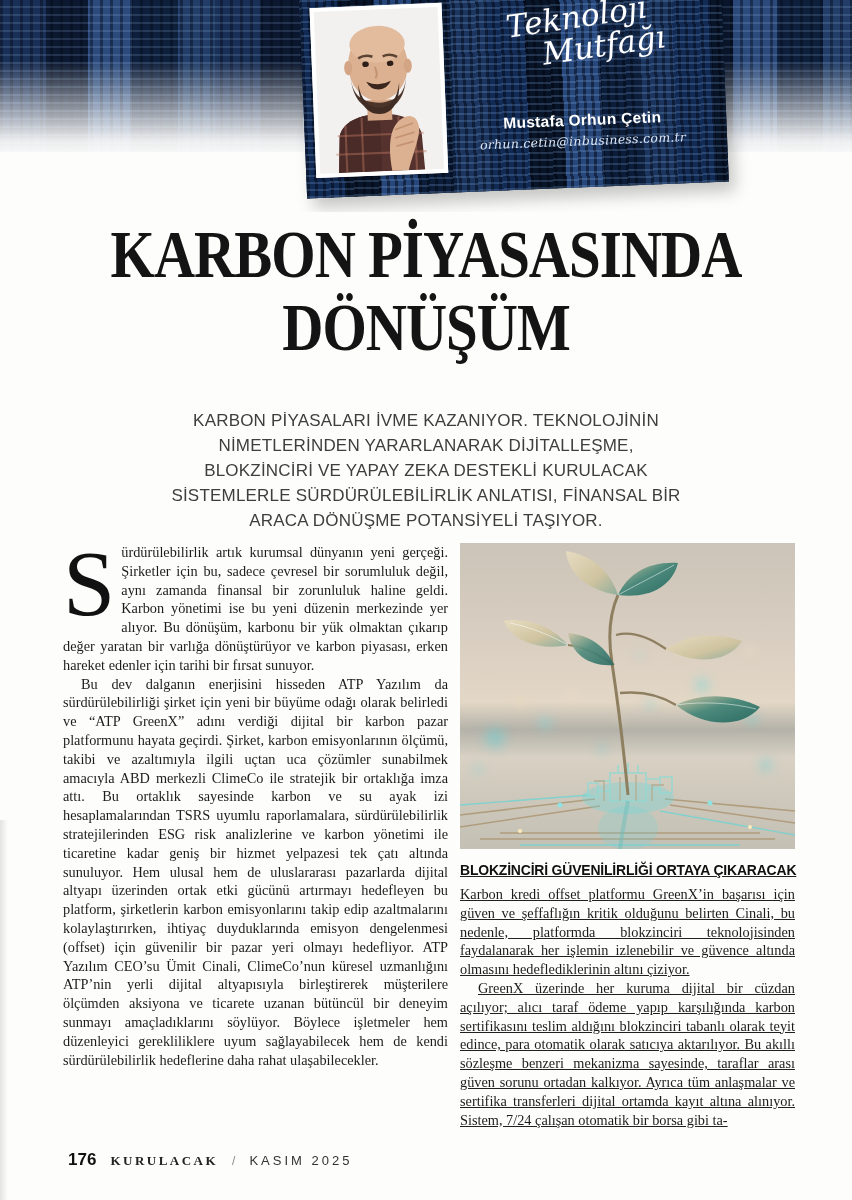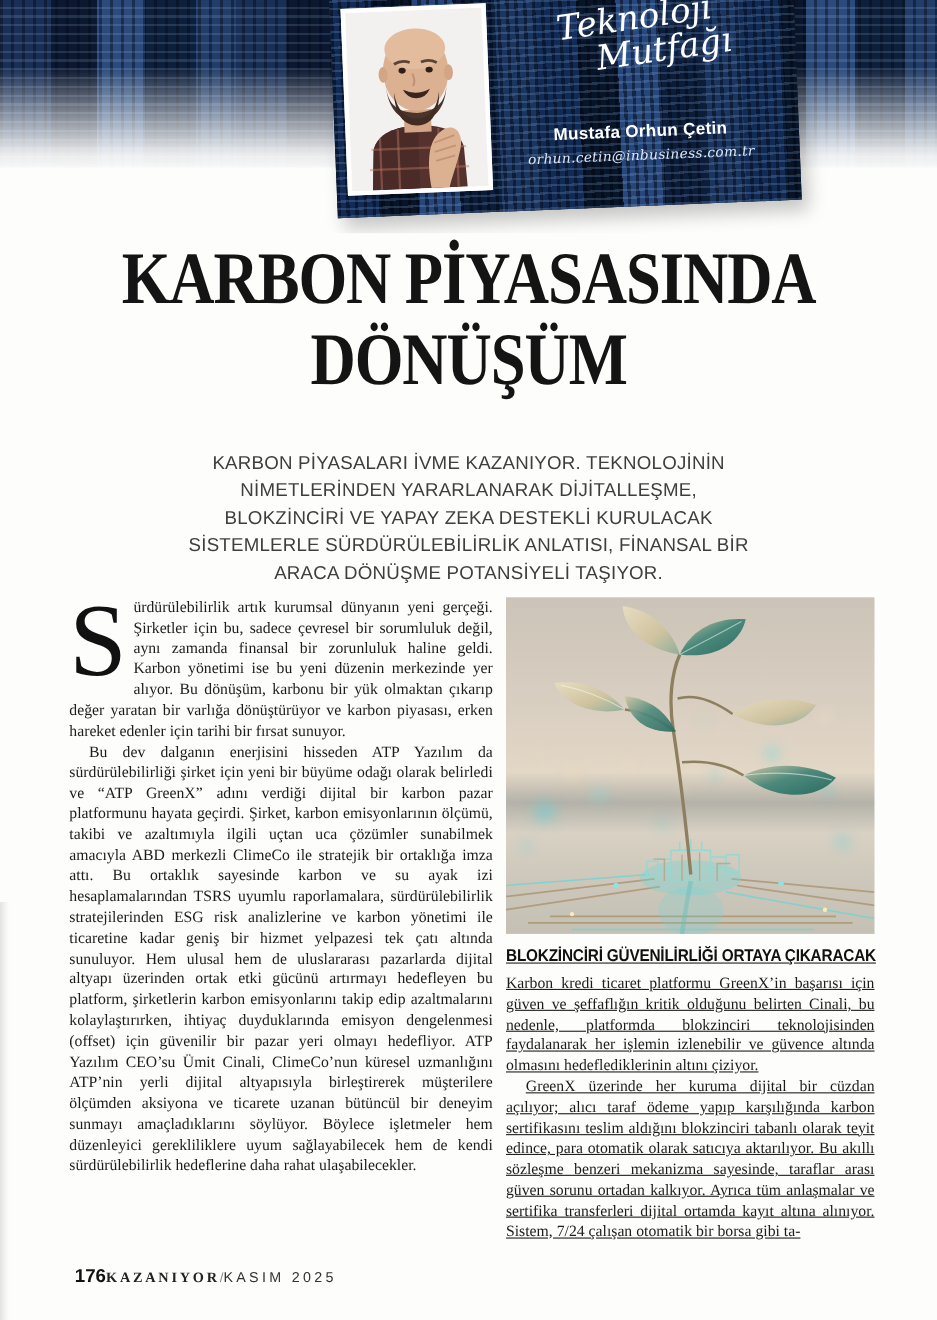--- a/index.html
+++ b/index.html
@@ -117,21 +117,21 @@
   .plant-art{position:absolute;inset:0;}
   .plant-art svg{display:block;width:100%;height:100%;}
 
   
   .section-heading{
     font-family:"Liberation Sans",sans-serif;font-weight:bold;color:#101010;
     font-size:15.5px;letter-spacing:-.2px;white-space:nowrap;
     transform:scaleX(.9);transform-origin:left center;margin:0 0 6px 0;
   }
   .footer{
-    position:absolute;left:68px;top:1150px;display:flex;align-items:baseline;
+    position:absolute;left:68px;top:1150px;display:flex;align-items:baseline;gap:14px;
   }
   .page-number{font-family:"Liberation Sans",sans-serif;font-weight:bold;font-size:17px;color:#111;}
   .magazine-name{font-family:"Liberation Serif",serif;font-weight:bold;font-size:13px;letter-spacing:2.5px;color:#222;}
   .footer-sep{font-family:"Liberation Sans",sans-serif;font-size:12px;color:#8a8a8a;}
   .issue{font-family:Liberation Sans, sans-serif;font-size:13px;letter-spacing:3px;color:#333;}
 </style>
 </head>
 <body>
 
 <div class="page">
@@ -256,25 +256,25 @@
             </g>
             <g stroke="rgba(255,255,255,.5)" stroke-width="1" fill="none">
               <path d="M158,52 C180,40 200,30 214,22 M216,162 C244,158 272,160 296,166 M108,102 C90,92 70,84 50,80"></path>
             </g>
 
             <path d="M168,258 C164,278 162,292 160,306" stroke="rgba(110,190,185,.5)" stroke-width="4" fill="none"></path>
           </svg>
         </div>
       </div>
       <h2 class="section-heading">BLOKZİNCİRİ GÜVENİLİRLİĞİ ORTAYA ÇIKARACAK</h2>
-      <p class="body-text">Karbon kredi ticaret platformu GreenX’in başarısı için güven ve şeffaflığın kritik olduğunu belirten Cinali, bu nedenle, platformda blokzinciri teknolojisinden faydalanarak her işlemin izlenebilir ve güvence altında olmasını hedeflediklerinin altını çiziyor.</p>
+      <p class="body-text">Karbon kredi offset platformu GreenX’in başarısı için güven ve şeffaflığın kritik olduğunu belirten Cinali, bu nedenle, platformda blokzinciri teknolojisinden faydalanarak her işlemin izlenebilir ve güvence altında olmasını hedeflediklerinin altını çiziyor.</p>
       <p class="body-text">GreenX üzerinde her kuruma dijital bir cüzdan açılıyor; alıcı taraf ödeme yapıp karşılığında karbon sertifikasını teslim aldığını blokzinciri tabanlı olarak teyit edince, para otomatik olarak satıcıya aktarılıyor. Bu akıllı sözleşme benzeri mekanizma sayesinde, taraflar arası güven sorunu ortadan kalkıyor. Ayrıca tüm anlaşmalar ve sertifika transferleri dijital ortamda kayıt altına alınıyor. Sistem, 7/24 çalışan otomatik bir borsa gibi ta-</p>
     </div>
   </div>
 
   <div class="footer">
     <span class="page-number">176</span>
-    <span class="magazine-name">KAZANIYOR</span>
+    <span class="magazine-name">KURULACAK</span>
     <span class="footer-sep">/</span>
     <span class="issue">KASIM 2025</span>
   </div>
 
 </div>
 
 </body></html>

